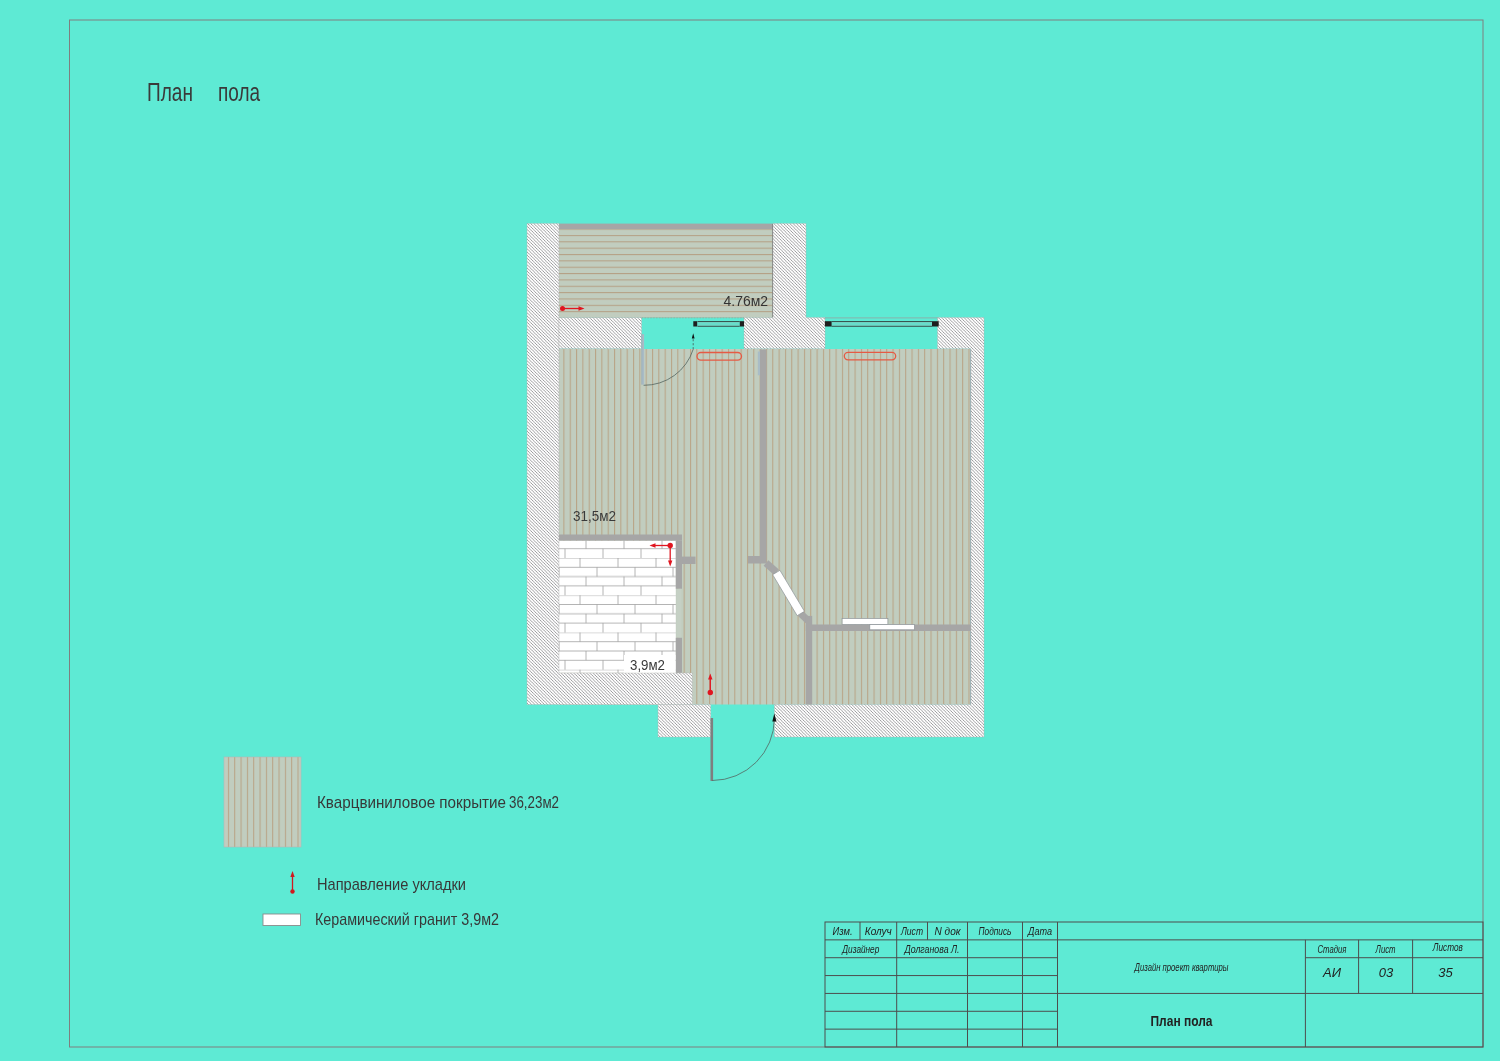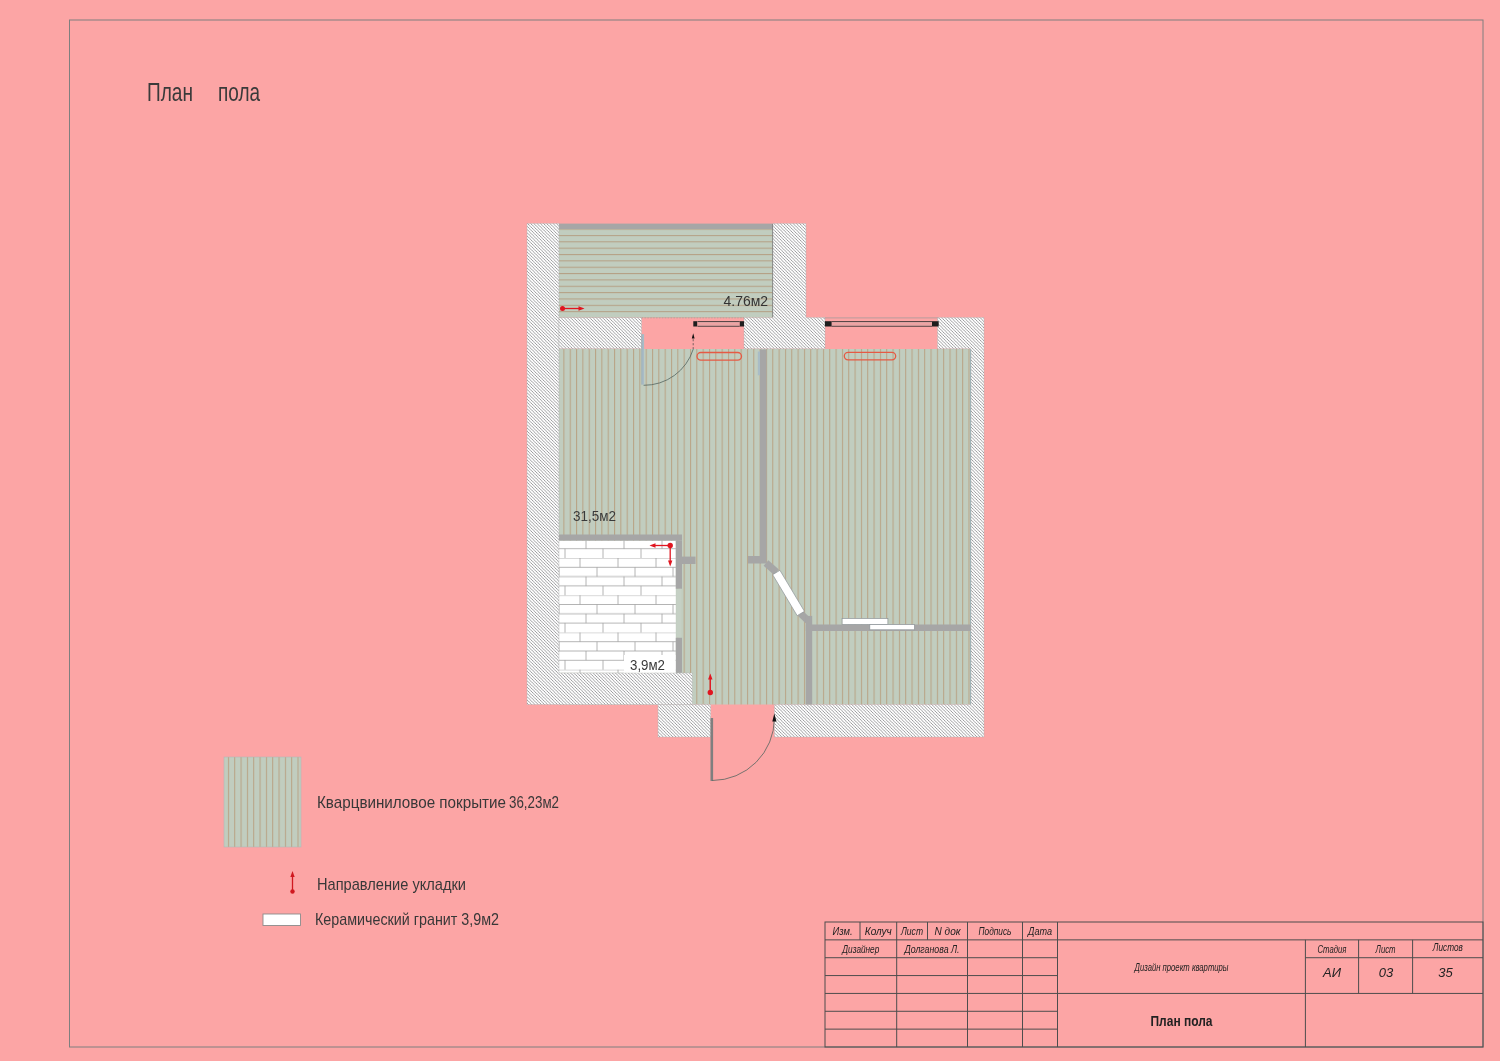--- a/index.html
+++ b/index.html
@@ -1,16 +1,16 @@
 <!DOCTYPE html>
 <html><head>
 <meta charset="utf-8">
 <style>
 html,body{margin:0;padding:0;background:#ffffff;}
-#page{position:relative;width:1500px;height:1061px;background:#fca5a5;font-family:"Liberation Sans",sans-serif;}
+#page{position:relative;width:1500px;height:1061px;background:#5eead4;font-family:"Liberation Sans",sans-serif;}
 svg{position:absolute;left:0;top:0;}
 text{font-family:"Liberation Sans",sans-serif;}
 </style>
 </head>
 <body>
 <div id="page">
 <svg width="1500" height="1061" viewBox="0 0 1500 1061">
 <defs>
 <pattern id="hatch" width="3.2" height="3.2" patternUnits="userSpaceOnUse">
 <rect width="3.2" height="3.2" fill="#ffffff"></rect>

